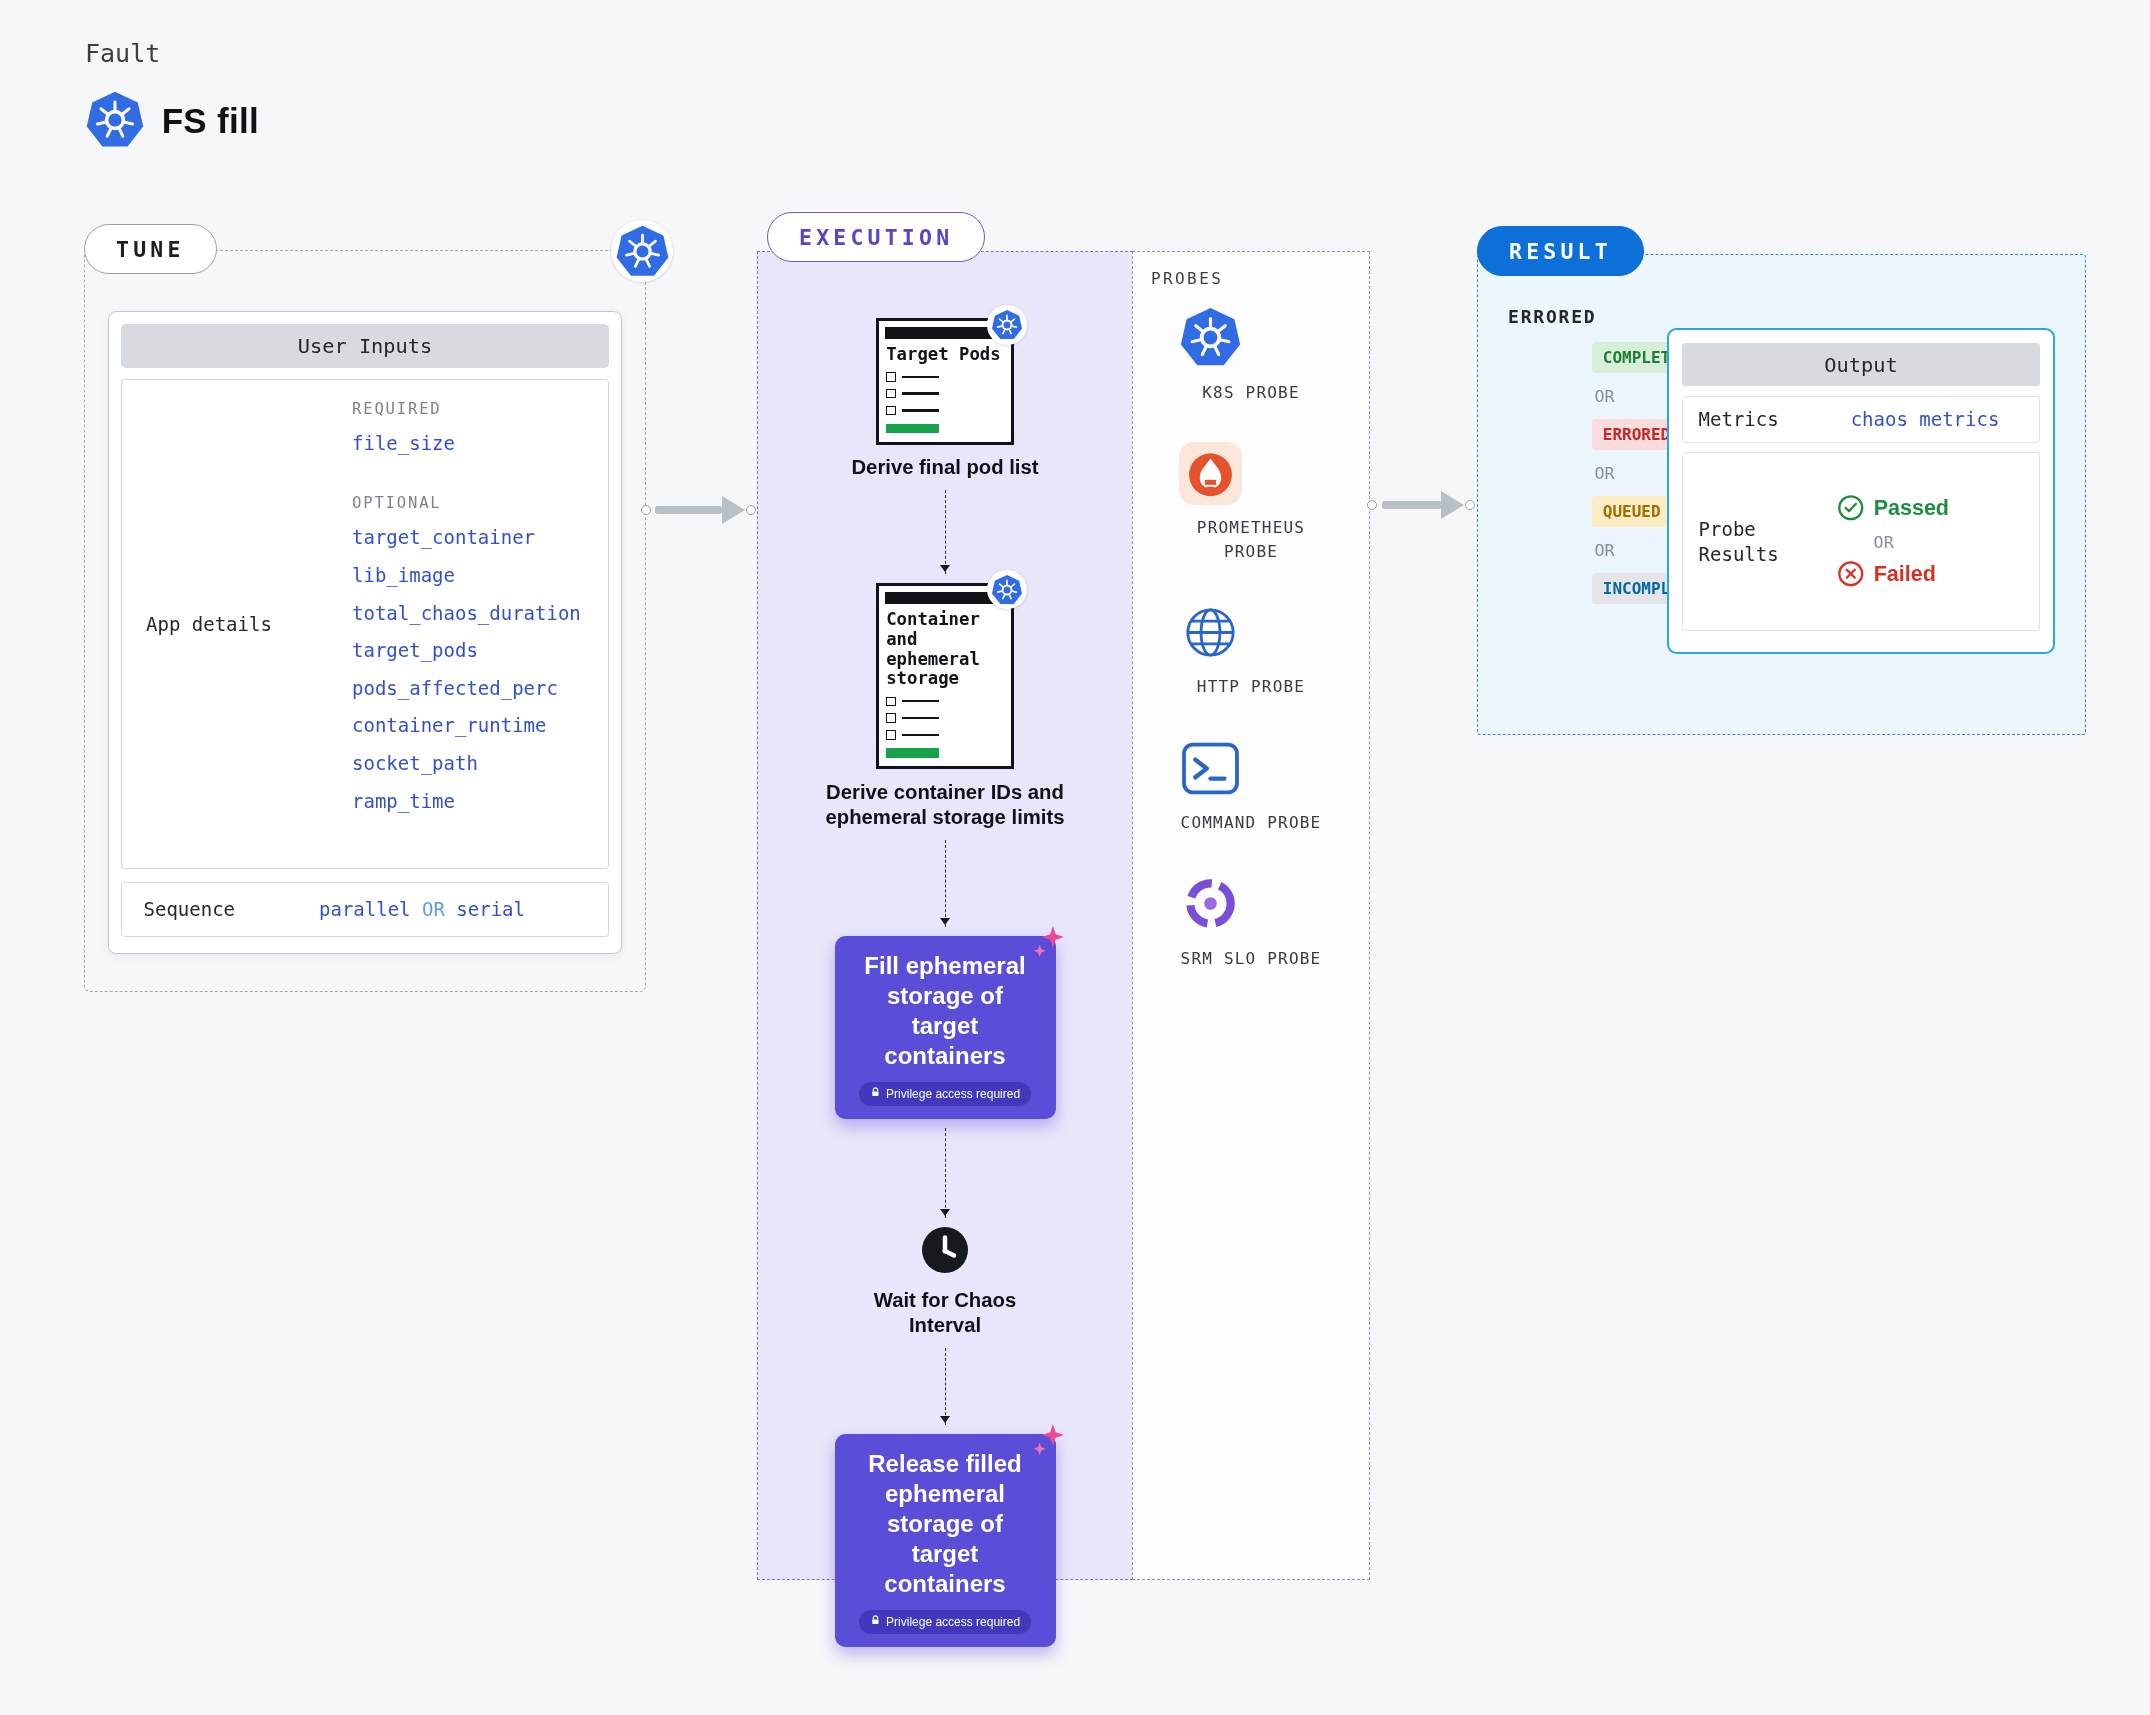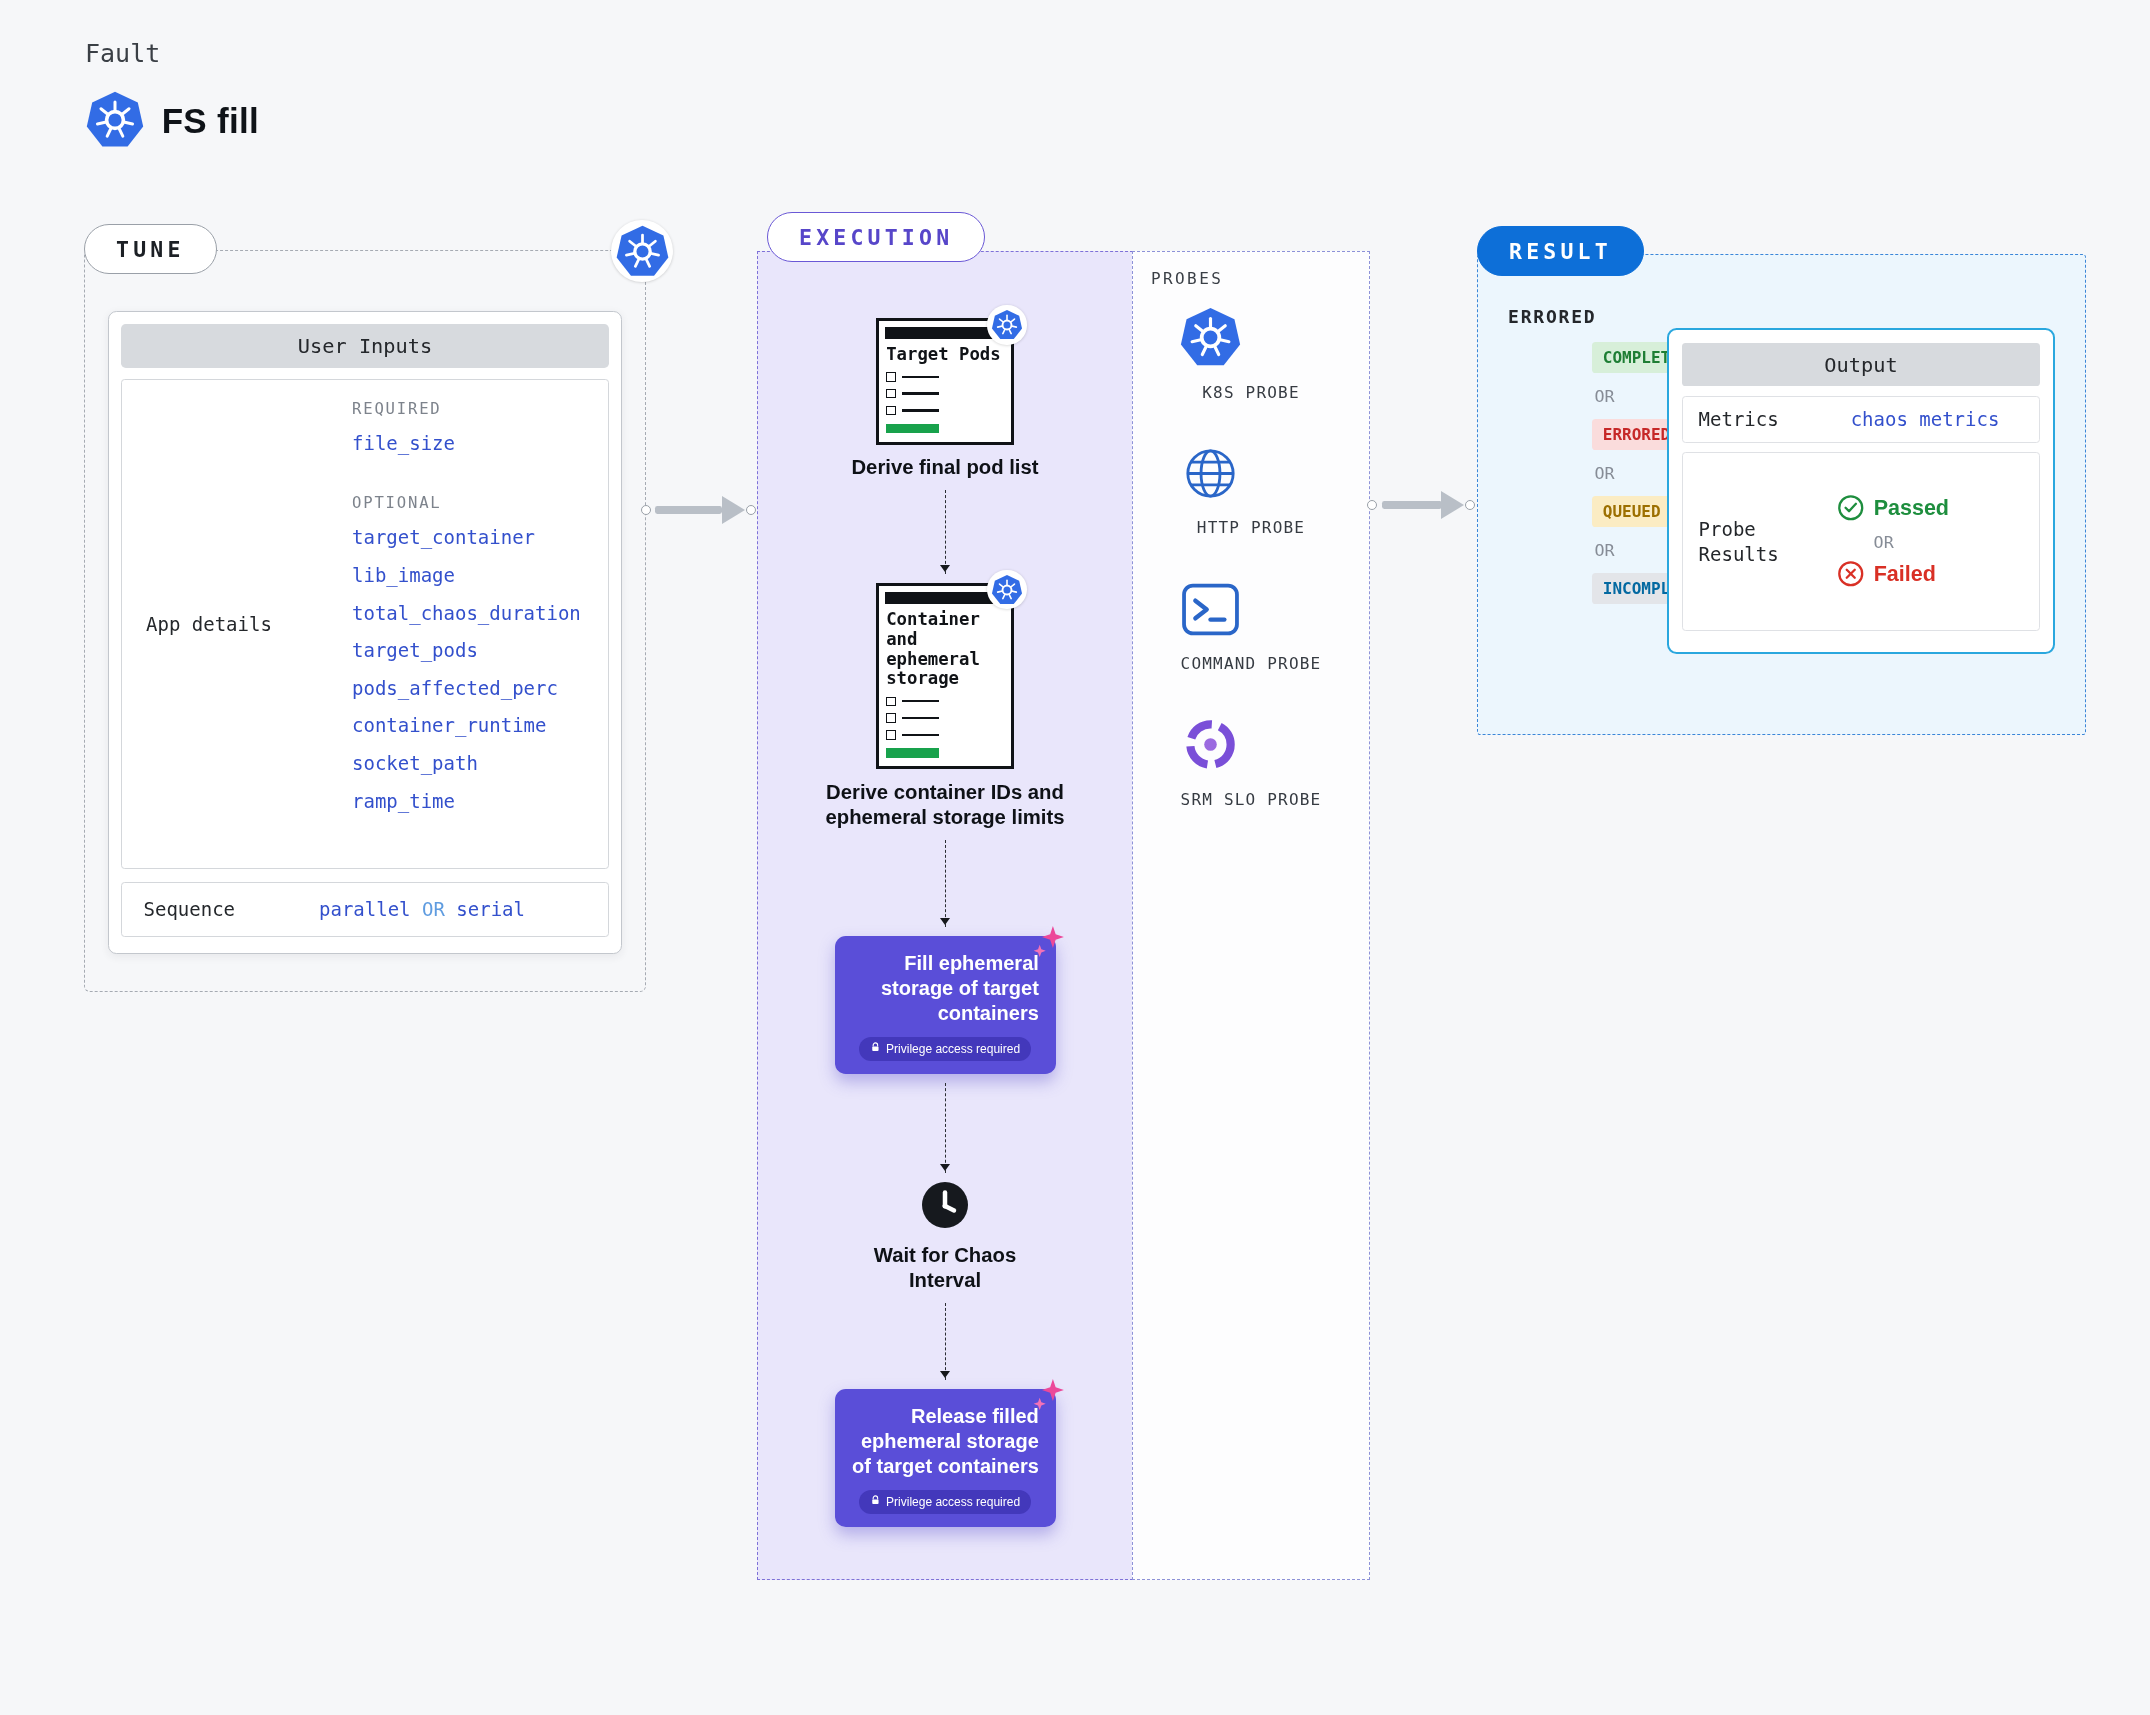--- a/index.html
+++ b/index.html
@@ -71,21 +71,21 @@
   .doc-top { height:12px; background:#101317; margin:6px 6px 6px; }
   .doc-title { font-family:"DejaVu Sans Mono",monospace; font-weight:bold; font-size:17.3px; line-height:1.15; color:#101317; padding:0 7.2px; }
   .doc-row { display:flex; align-items:center; gap:6px; padding:0 7.2px; margin-top:7.2px; }
   .doc-check { width:9.6px; height:9.6px; border:1.8px solid #101317; }
   .doc-line { width:37px; height:2.4px; background:#101317; }
   .doc-green { height:9.6px; width:53px; background:#18a24c; margin:8.4px 7.2px 8.4px; }
   .doc-badge { position:absolute; top:-15.6px; right:-15.6px; }
 
   .action-box { width:221px; background:#5a4ed8; border-radius:10.8px; color:#fff; padding:15.6px 16.7px 13px; position:relative;
     text-align:center; margin-top:8.4px; box-shadow:0 7.2px 15.6px rgba(80,70,200,.35); }
-  .action-text { font-size:20px; font-weight:bold; line-height:1.25;text-align:right; }
+  .action-text { font-size:24px; font-weight:bold; line-height:1.25; }
   .priv-pill { margin-top:10.8px; display:inline-flex; align-items:center; gap:5.4px; background:#4338bb; border-radius:597px; padding:4.8px 10.8px; font-size:12px; }
   .sparkle { position:absolute; top:-10.8px; right:-9.6px; }
 
   .clock-wrap { margin-top:7.2px; }
 
   
   .probes-col { position:absolute; left:1132px; top:251px; width:238px; padding-top:55px; display:flex; flex-direction:column; align-items:center; z-index:2; }
   .probe-item { display:flex; flex-direction:column; align-items:flex-start; margin-bottom:38px; }
   .probe-caption { margin-top:9.6px; width:144px; text-align:center; font-family:"DejaVu Sans Mono",monospace; font-size:16px; letter-spacing:1.2px; color:#363b42; line-height:1.45; }
 
@@ -333,20 +333,32 @@
             <line x1="50" y1="50" x2="37" y2="77"></line>
               <line x1="50" y1="50" x2="20.8" y2="56.7"></line>
             <line x1="50" y1="50" x2="26.6" y2="31.3"></line>
           </g>
           <circle cx="50" cy="50" r="14" fill="#326ce5" stroke="#fff" stroke-width="6"></circle>
         </svg>
       </span>
       <div class="probe-caption">K8S PROBE</div>
     </div>
 
+    <div class="probe-item">
+      <span>
+        <svg width="63" height="63" viewBox="0 0 100 100">
+          <rect width="100" height="100" rx="24" fill="#fbe7da"></rect>
+          <circle cx="50" cy="52" r="34" fill="#e6522c"></circle>
+          <path d="M50 26 C57 37 67 44 67 57 A17 17 0 0 1 33 57 C33 44 43 37 50 26 Z" fill="#fff"></path>
+          <rect x="41" y="60" width="18" height="8" fill="#e6522c"></rect>
+          <rect x="44" y="71" width="12" height="6" fill="#e6522c"></rect>
+        </svg>
+      </span>
+      <div class="probe-caption">PROMETHEUS PROBE</div>
+    </div>
 
     <div class="probe-item">
       <span>
         <svg width="63" height="63" viewBox="0 0 100 100" fill="none" stroke="#2a66c8" stroke-width="4.5">
           <circle cx="50" cy="50" r="36"></circle>
           <ellipse cx="50" cy="50" rx="15" ry="36"></ellipse>
           <line x1="14" y1="50" x2="86" y2="50"></line>
           <line x1="19" y1="32" x2="81" y2="32"></line>
           <line x1="19" y1="68" x2="81" y2="68"></line>
         </svg>

